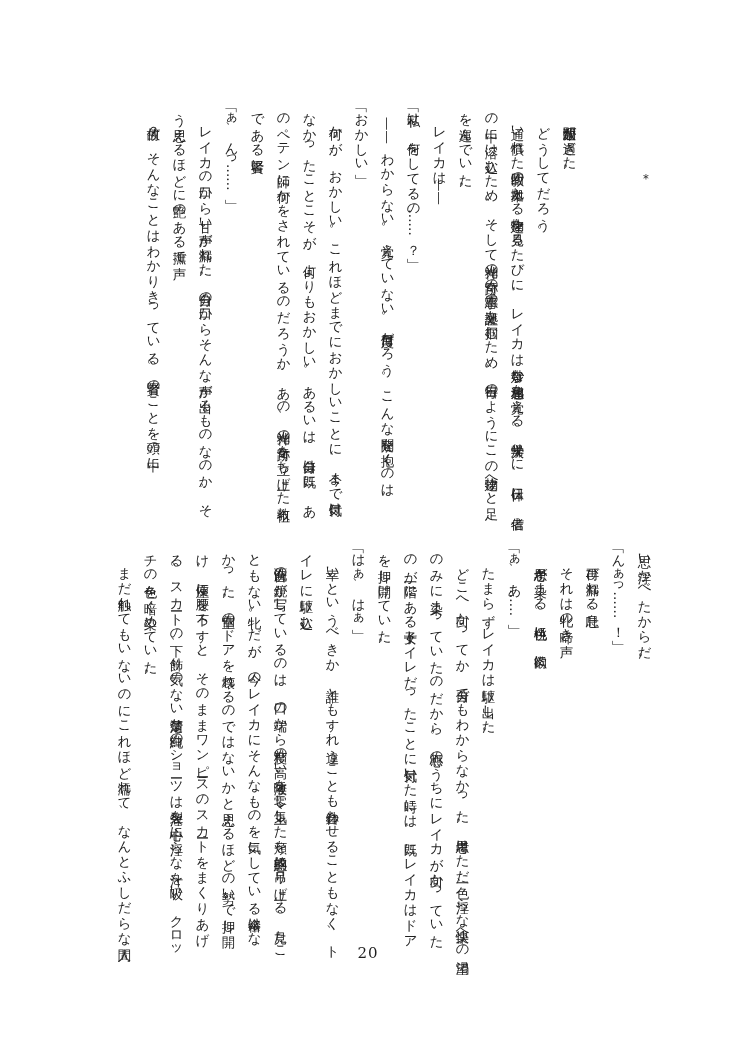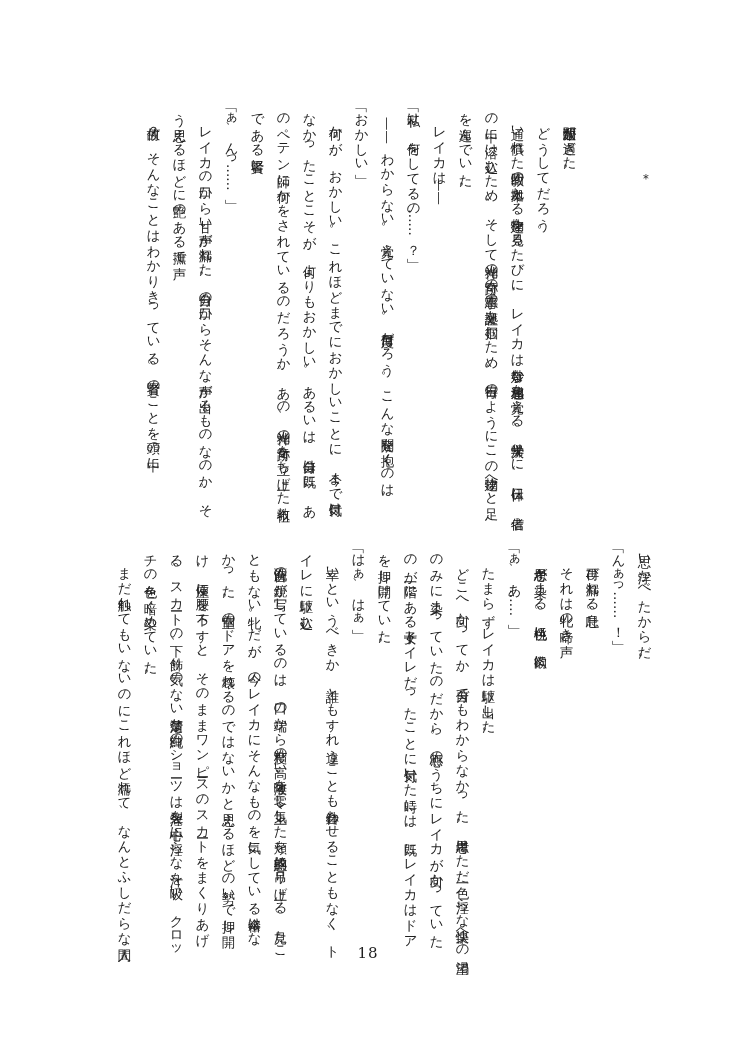--- a/index.html
+++ b/index.html
@@ -100,15 +100,15 @@
       <p class="para indent">思考が染まる。桃色に、肉欲に。</p>
       <p class="para">「ぁ、あ……」</p>
       <p class="para indent">たまらずレイカは駆け出した。</p>
       <p class="para indent">どこへ向かってか、自分でもわからなかった。思考はただ一色、淫らな快楽への渇望のみに染まっていたのだから。無心のうちにレイカが向かっていたのが一階にある女子トイレだったことに気付いた時には、既にレイカはドアを押し開けていた。</p>
       <p class="para">「はぁ、はぁ」</p>
       <p class="para indent">幸いというべきか、誰ともすれ違うことも鉢合わせることもなく、トイレに駆け込む。</p>
       <p class="para indent">洗面台の鏡が写しているのは、口の端から粘度の高い唾液を零し上気した頬を蠱惑的に吊り上げる、見たこともない牝。だが、今のレイカにそんなものを気にしている余裕はなかった。個室のドアを壊れるのではないかと思えるほどの勢いで押し開け、便座に腰を下ろすと、そのままワンピースのスカートをまくりあげる。スカートの下、飾り気のない清楚な純白のショーツは淫裂を中心に淫らな汁を吸い、クロッチの色を暗く染めていた。</p>
       <p class="para indent">まだ触れてもいないのにこれほど濡れて、なんとふしだらな人間</p>
     </div>
 
-  <div class="pagenum">18</div>
+  <div class="pagenum">20</div>
 
 </div>
 
 </body></html>

